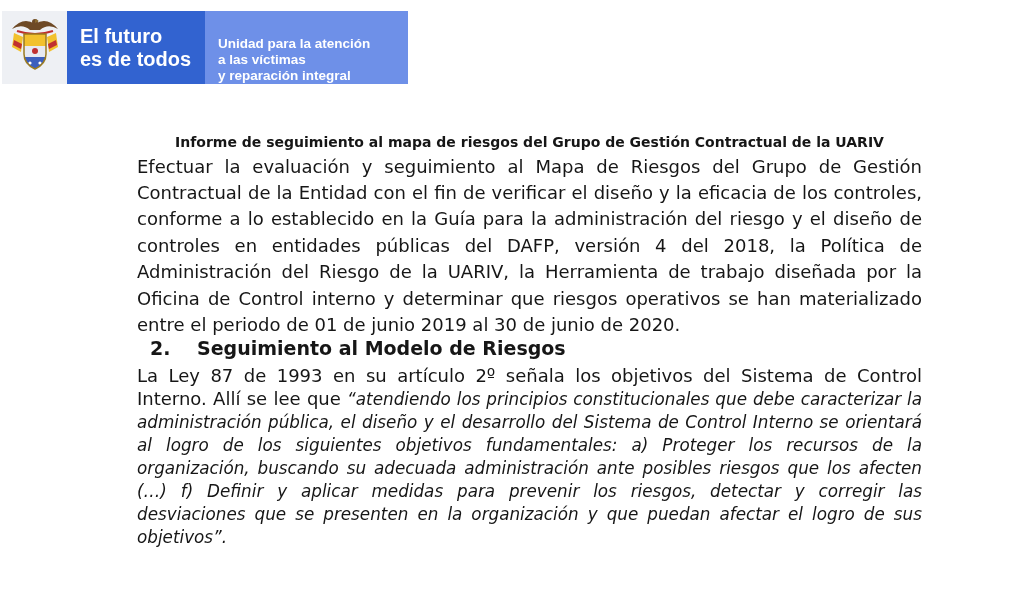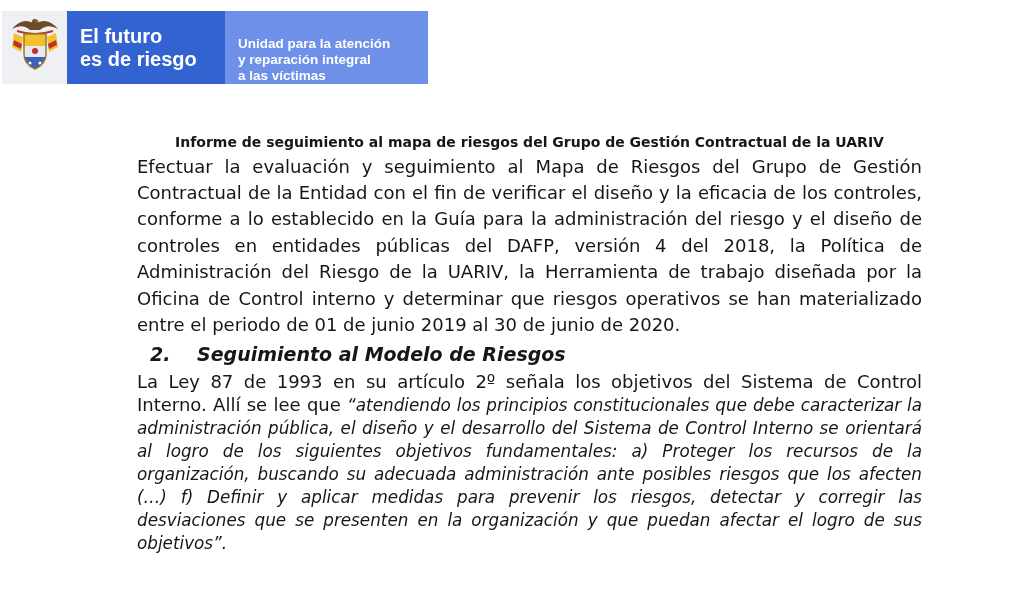--- a/index.html
+++ b/index.html
@@ -11,21 +11,21 @@
   }
   
   .brand-bar{
     position:absolute;left:2px;top:11px;height:73px;display:flex;
   }
   .logo-box{
     width:65px;height:73px;background:#eef0f4;
     display:flex;align-items:center;justify-content:center;
   }
   .brand-primary{
-    width:158px;height:73px;background:#3263d0;color:#fff;
+    width:138px;height:73px;background:#3263d0;color:#fff;
     font-weight:bold;font-size:20px;line-height:23px;
     display:flex;flex-direction:column;justify-content:center;
     padding-left:13px;box-sizing:border-box;
     font-family:"Liberation Sans","DejaVu Sans",sans-serif;
   }
   .brand-secondary{
     width:203px;height:73px;background:#6e90e8;color:#fff;
     font-weight:bold;font-size:13.5px;line-height:16px;
     display:flex;flex-direction:column;justify-content:flex-end;
     padding-left:13px;box-sizing:border-box;
@@ -36,21 +36,21 @@
     position:absolute;left:137px;top:0;width:785px;
   }
   .doc-title{
     margin:132px auto 0;max-width:760px;
     font-weight:bold;font-size:14px;line-height:21.5px;text-align:center;
   }
   .sec-heading{
     font-weight:bold;font-size:19px;line-height:20px;padding-left:13px;
   }
   .sec-heading.first{margin-top:21px;}
-  .sec-heading.second{margin-top:6px;font-style:italic;}
+  .sec-heading.second{margin-top:0;}
   .sec-num{display:inline-block;width:47px;}
   .para{
     text-align:justify;font-size:18px;
   }
   .para1{line-height:26.4px;}
   .para2{margin-top:6px;line-height:23px;}
   .quote{font-style:italic;font-size:16.8px;line-height:21px;}
 </style>
 </head>
 <body>
@@ -82,26 +82,26 @@
           <rect x="15" y="41" width="22" height="12" fill="#3c5fbe"></rect>
           <circle cx="21" cy="47" r="1.6" fill="#fff"></circle>
           <circle cx="31" cy="47" r="1.6" fill="#fff"></circle>
         </g>
         <path d="M15,18 H37 V38 Q37,48 26,53 Q15,48 15,38 Z" fill="none" stroke="#9a7a20" stroke-width="1.5"></path>
       </svg>
     </span>
   </div>
   <div class="brand-primary">
     <span>El futuro</span>
-    <span>es de riesgo</span>
+    <span>es de todos</span>
   </div>
   <div class="brand-secondary">
     <span>Unidad para la atención</span>
+    <span>a las víctimas</span>
     <span>y reparación integral</span>
-    <span>a las víctimas</span>
   </div>
 </div>
 
 <div class="content">
   <div class="doc-title">Informe de seguimiento al mapa de riesgos del Grupo de Gestión Contractual de la UARIV</div>
 
   <div class="para para1">Efectuar la evaluación y seguimiento al Mapa de Riesgos del Grupo de Gestión Contractual de la Entidad con el fin de verificar el diseño y la eficacia de los controles, conforme a lo establecido en la Guía para la administración del riesgo y el diseño de controles en entidades públicas del DAFP, versión 4 del 2018, la Política de Administración del Riesgo de la UARIV, la Herramienta de trabajo diseñada por la Oficina de Control interno y determinar que riesgos operativos se han materializado entre el periodo de 01 de junio 2019 al 30 de junio de 2020.</div>
 
   <div class="sec-heading second">
     <span class="sec-num">2.</span><span>Seguimiento al Modelo de Riesgos</span>

